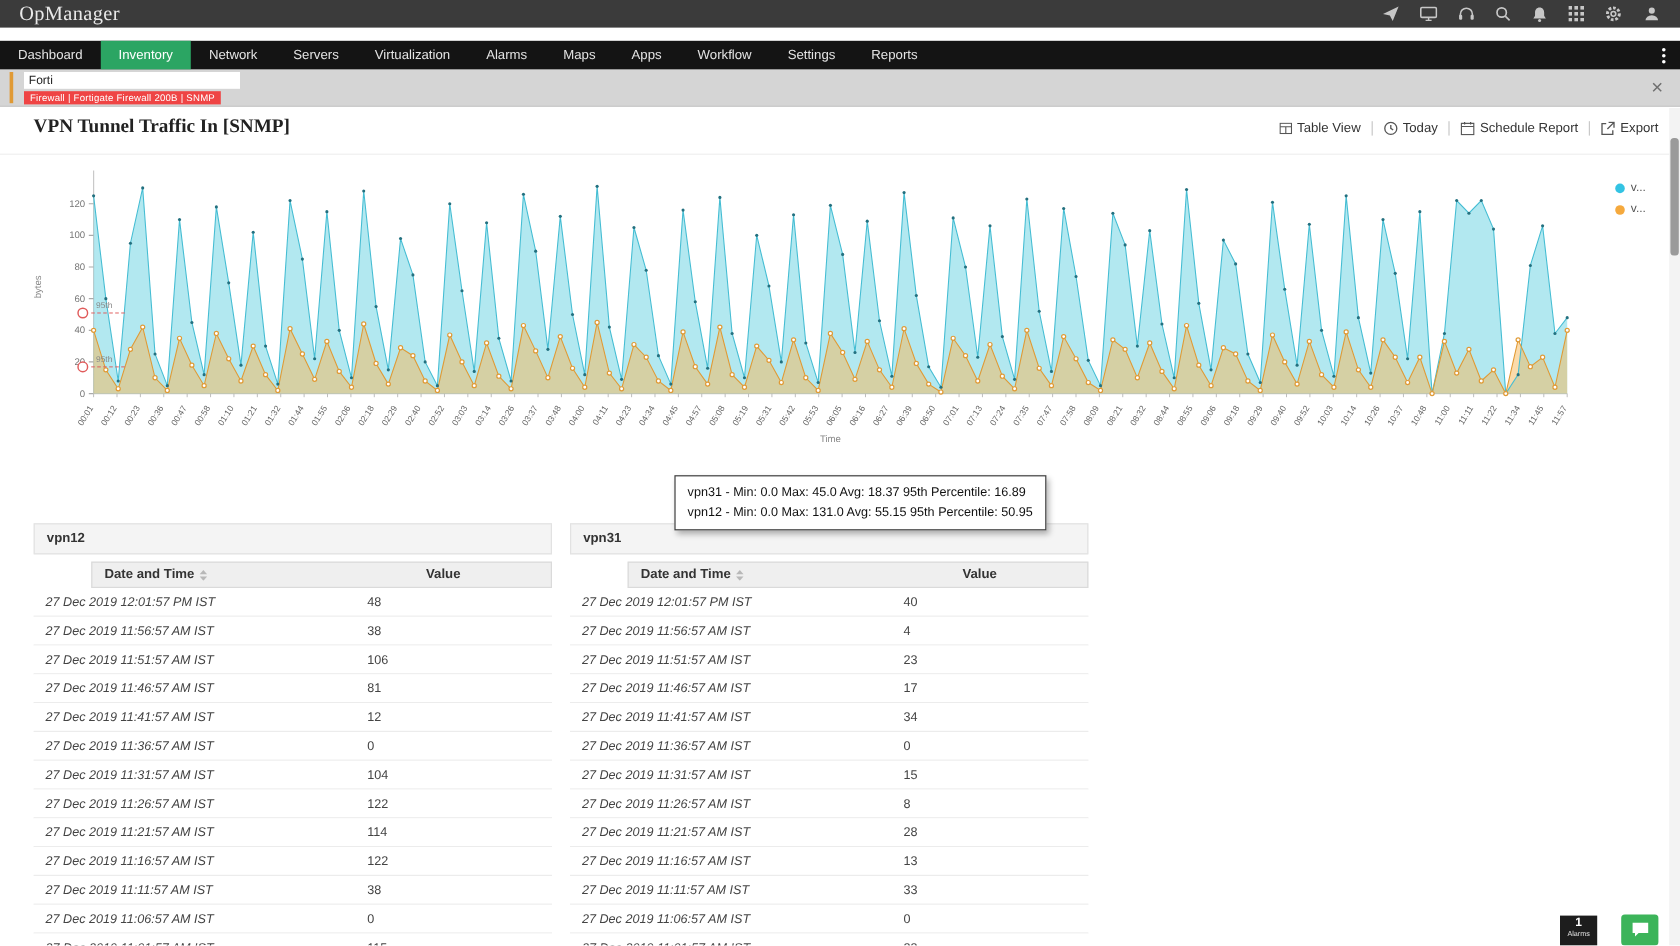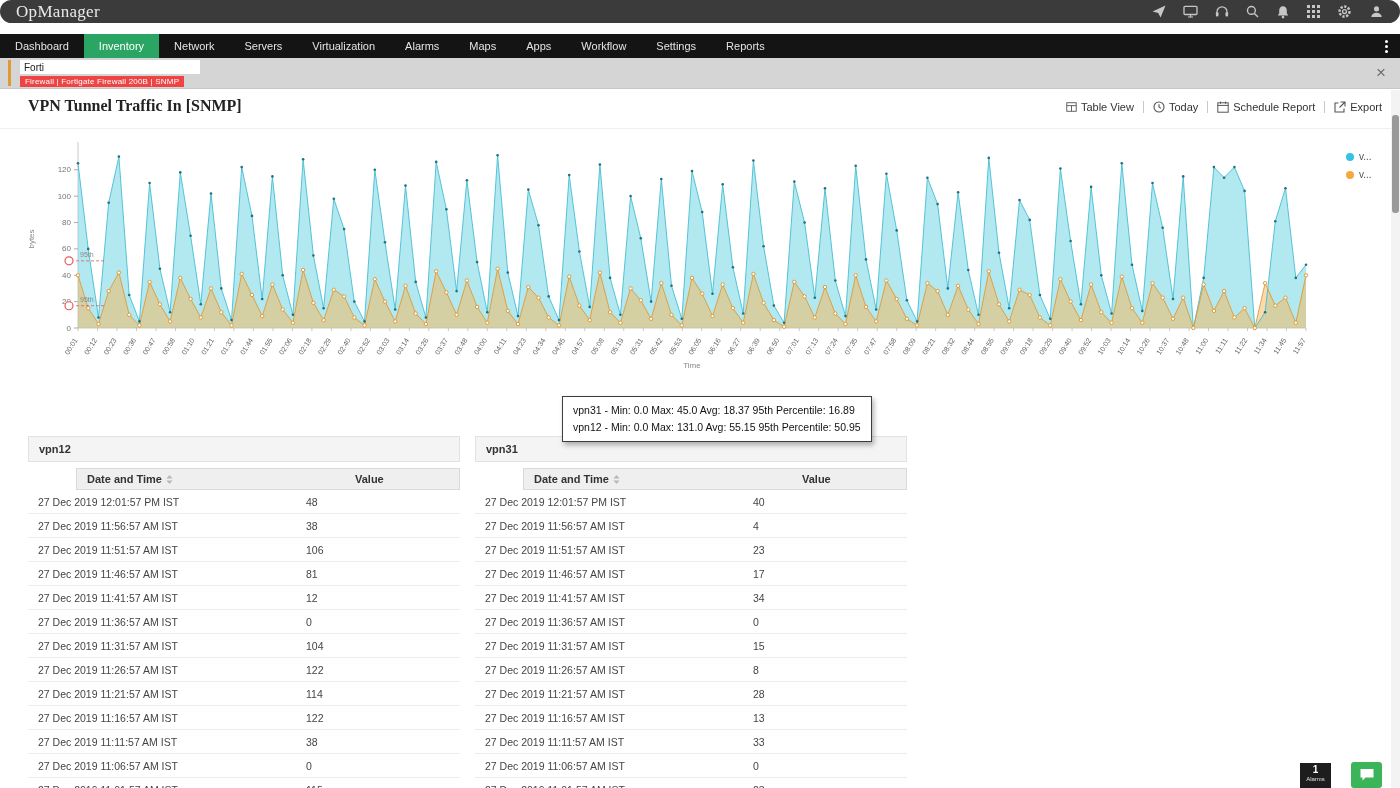--- a/index.html
+++ b/index.html
@@ -4,21 +4,21 @@
 <style>
   * { box-sizing: border-box; }
   html,body { margin:0; padding:0; }
   body {
     width:1400px; height:788px; position:relative; overflow:hidden;
     background:#ffffff; font-family:"Liberation Sans", sans-serif;
   }
 
   
   .topbar { position:absolute; top:0; left:0; right:0; height:23px;
-    background:#3b3b3b; display:flex; align-items:center; padding:0 16px;border-radius:14px; }
+    background:#3b3b3b; display:flex; align-items:center; padding:0 16px; }
   .logo { font-family:"Liberation Serif", serif; font-size:17px; color:#e9e9e9; letter-spacing:.3px; }
   .top-icons { margin-left:auto; display:flex; gap:17px; align-items:center; color:#c7c7c7; }
   .ticon { display:flex; align-items:center; cursor:pointer; }
   .ticon svg { display:block; }
 
   
   .nav { position:absolute; top:34px; left:0; right:0; height:24px;
     background:#141414; display:flex; align-items:stretch; }
   .nav-tabs { display:flex; }
   .nav-tab { color:#e4e4e4; font-size:11px; padding:0 15px; display:flex; align-items:center; cursor:pointer; }
@@ -60,21 +60,21 @@
   
   #tables-region { position:absolute; top:0; left:0; }
   .table-card { position:absolute; top:436px; width:432px; }
   .tbl-title { background:#f4f4f4; border:1px solid #e2e2e2; font-size:11px; font-weight:bold;
     color:#333; padding:6px 10px; }
   .tbl-head { margin-top:6px; background:#efefef; border:1px solid #dadada; display:flex;
     font-size:11px; font-weight:bold; color:#333;margin-left:48px; }
   .th-date { width:278px; padding:4px 10px; display:flex; align-items:center; gap:4px; cursor:pointer; }
   .th-value { flex:1; padding:4px 0; cursor:pointer; }
   .tbl-row { display:flex; font-size:10.5px; color:#444; border-bottom:1px solid #ececec; background:#fff; }
-  .td-date { width:278px; padding:5.5px 10px; }
+  .td-date { width:278px; padding:5.5px 10px;font-style:italic; }
   .td-value { flex:1; padding:5.5px 0; }
 
   
   .alarm-float { position:absolute; left:1300px; top:763px; width:31px; height:25px;
     background:#1d1d1d; color:#fff; text-align:center; cursor:pointer; }
   .alarm-count { font-size:10px; line-height:13px; font-weight:bold; }
   .alarm-label { font-size:6px; color:#e0e0e0; line-height:7px; }
   .chat-float { position:absolute; left:1351px; top:762px; width:31px; height:26px;
     background:#3cb45a; border-radius:3px; display:flex; align-items:center; justify-content:center; cursor:pointer; }
 

